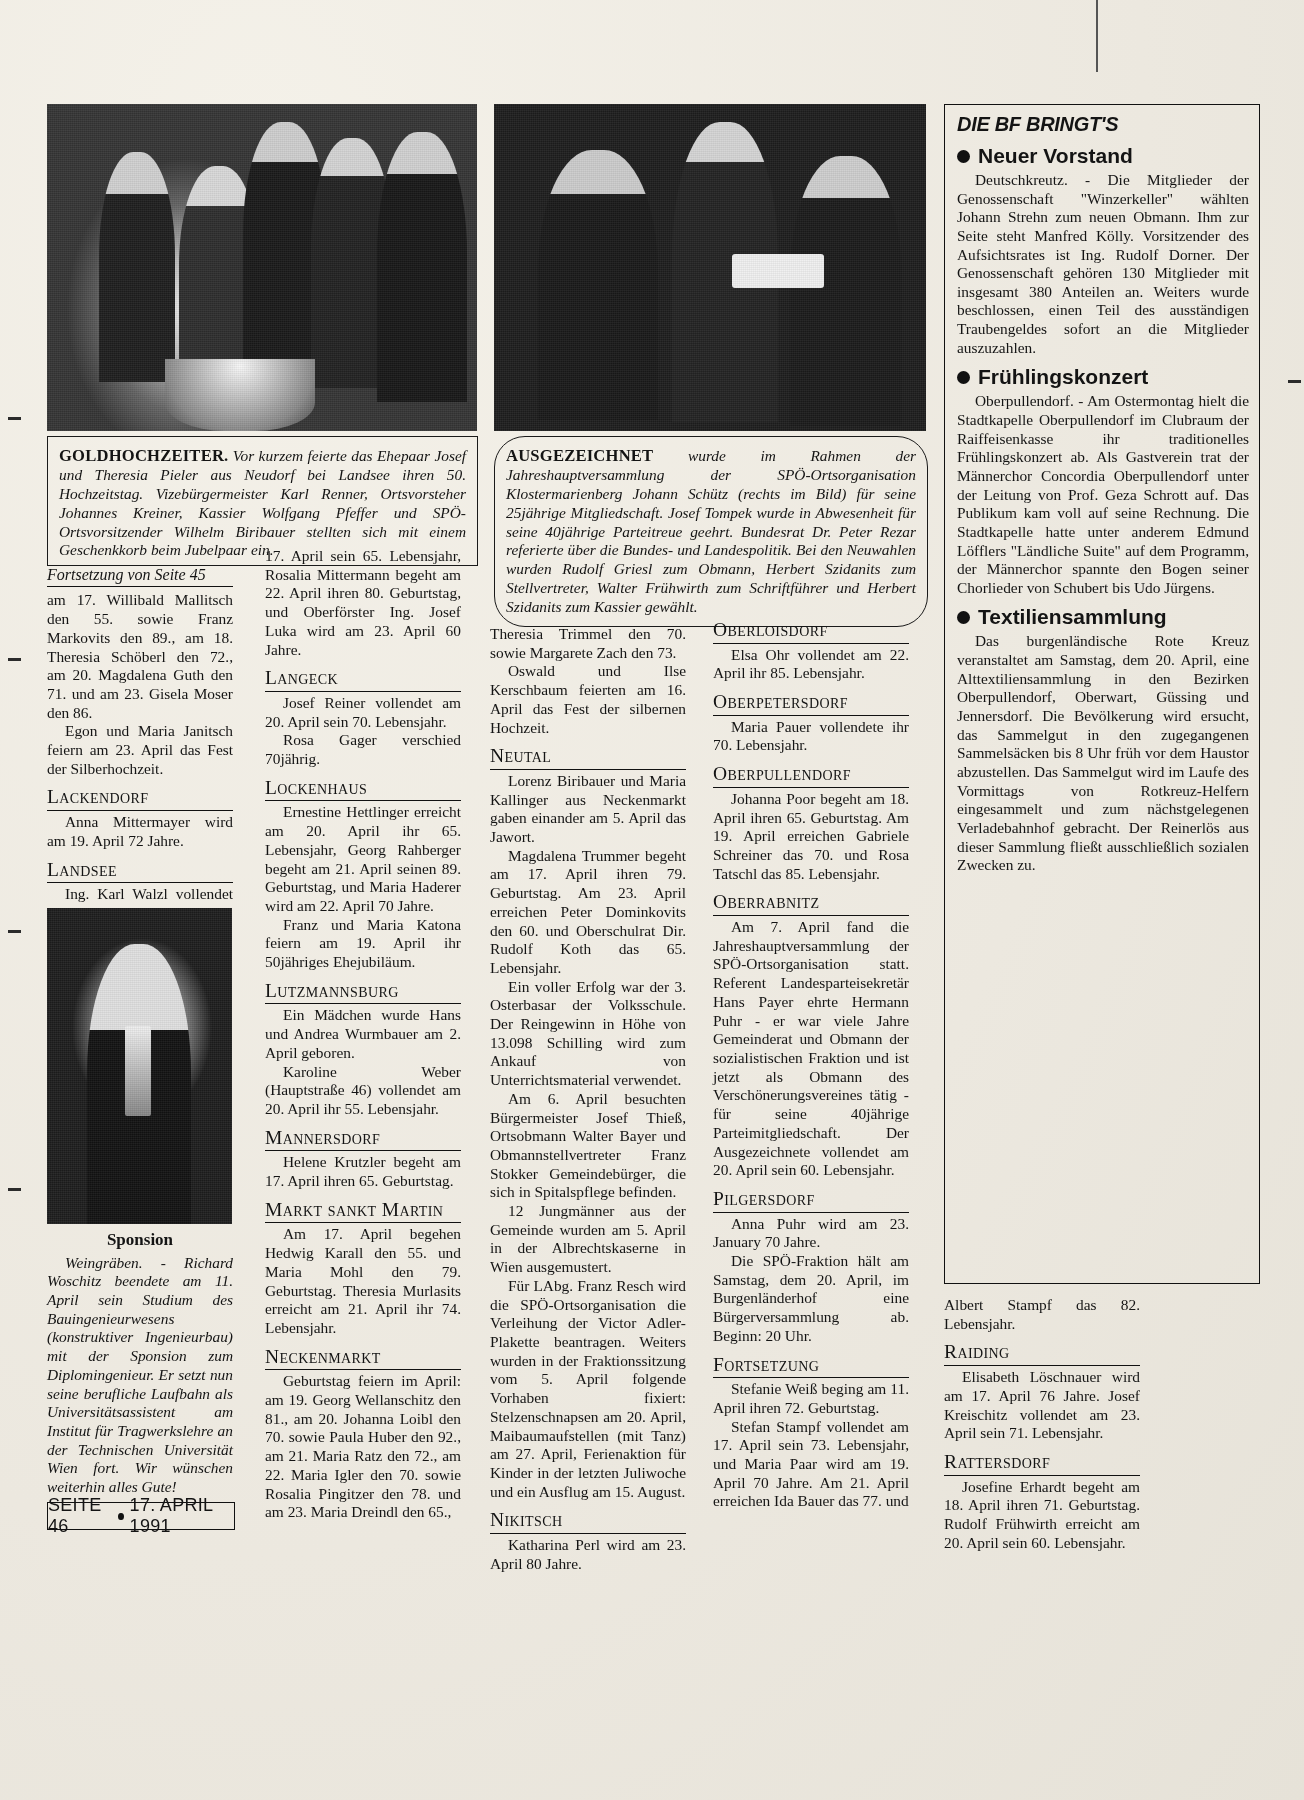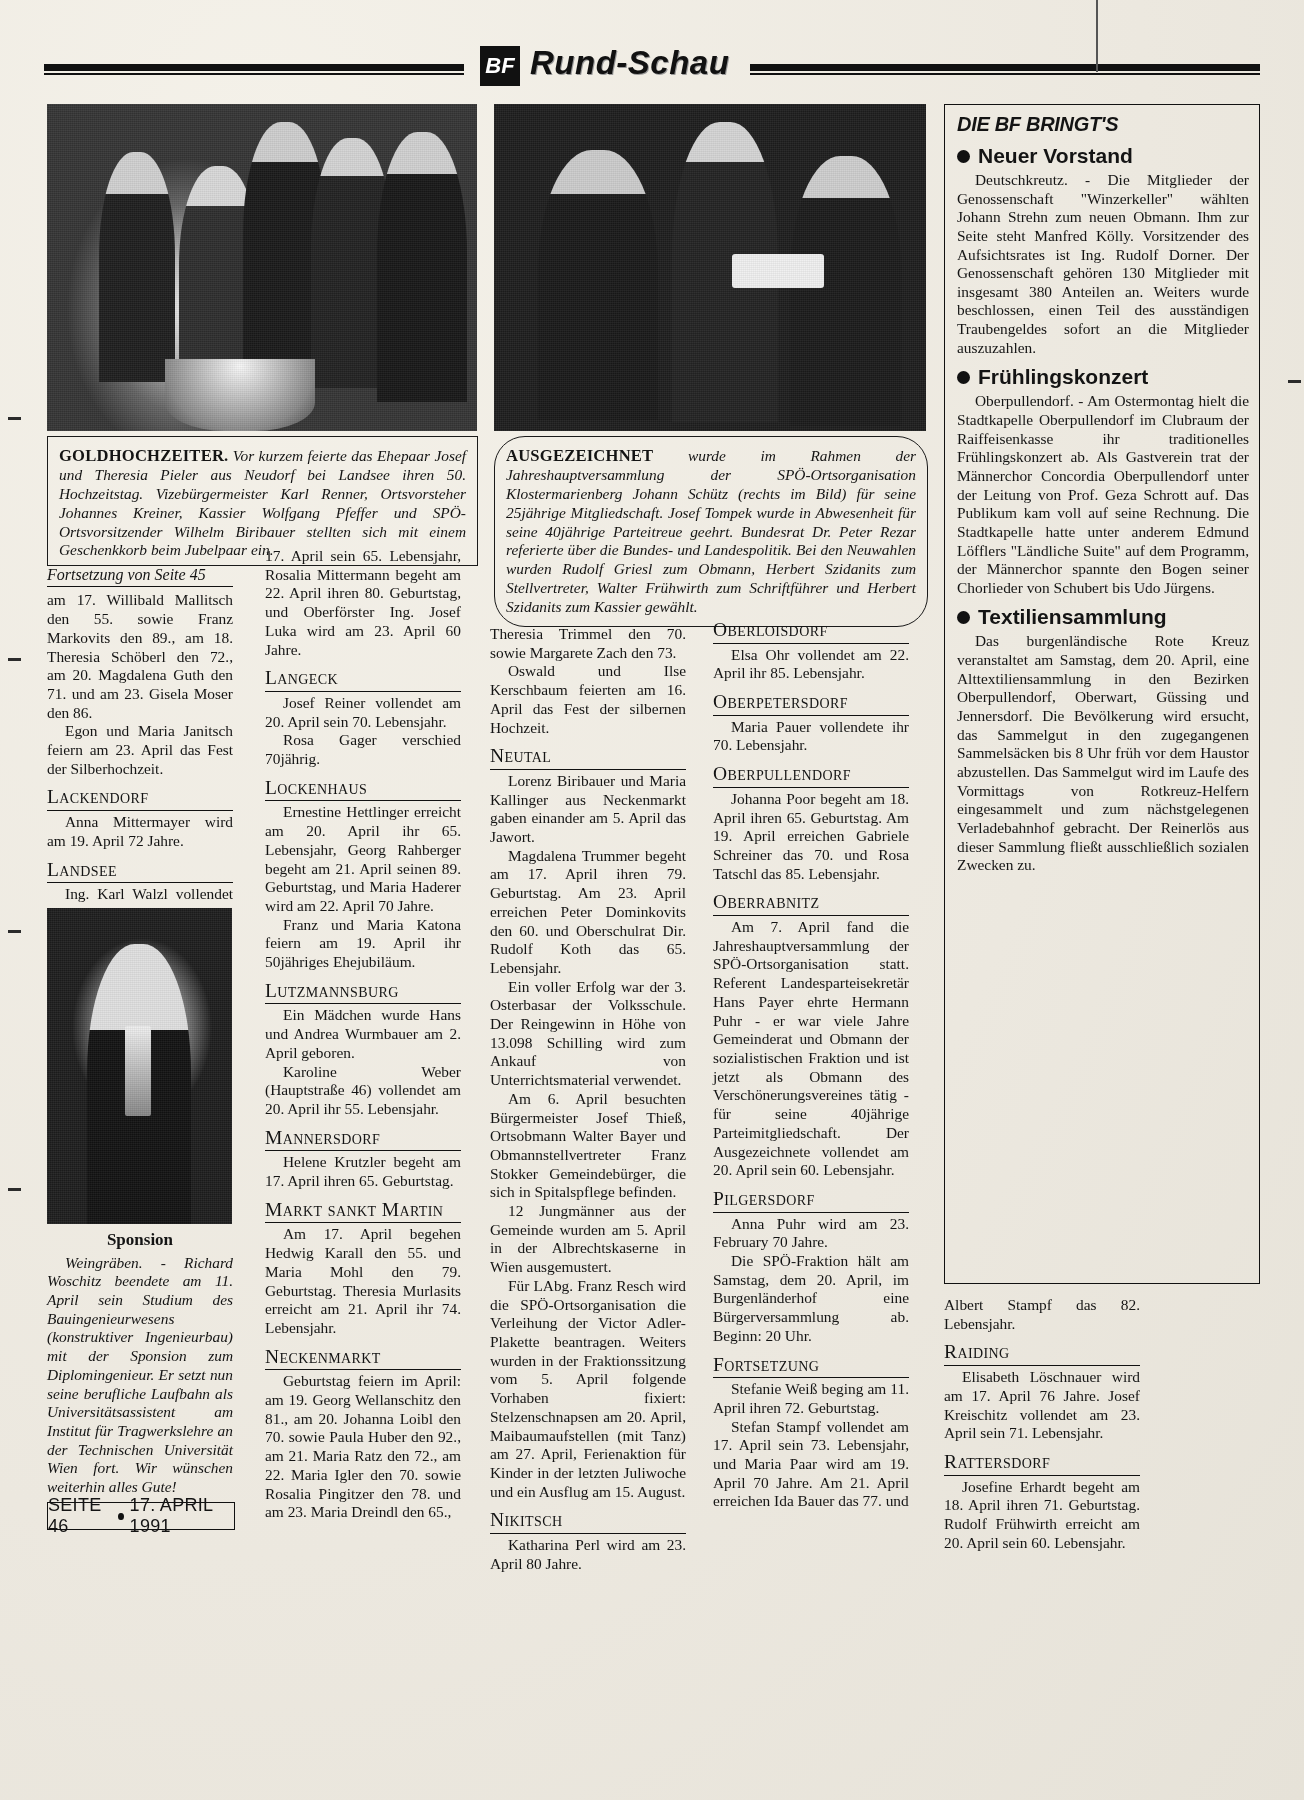--- a/index.html
+++ b/index.html
@@ -146,26 +146,20 @@
   }
   .dot{width:7px;height:7px;border-radius:50%;background:#111;display:inline-block;}
   .edge-mark{position:absolute;background:#3a3a3a;}
   .tick{position:absolute;width:13px;height:3px;background:#2b2b2b;}
 </style>
 </head>
 <body>
 
 <div class="page">
 
-  <div class="masthead">
-    <div class="rule-left"></div>
-    <div class="rule-right"></div>
-    <div class="logo-box">BF</div>
-    <div class="logo-text">Rund-Schau</div>
-  </div>
 
   <div class="tick" style="left:8px;top:417px;"></div>
   <div class="tick" style="left:8px;top:658px;"></div>
   <div class="tick" style="left:8px;top:930px;"></div>
   <div class="tick" style="left:8px;top:1188px;"></div>
   <div class="tick" style="left:1288px;top:380px;"></div>
   <div class="edge-mark" style="left:1096px;top:0;width:2px;height:72px;background:#555;"></div>
 
   <div class="photo" id="photo1">
     <div class="fig" style="left:52px;top:48px;width:76px;height:230px;background:linear-gradient(180deg,#cfc8b8 0 42px,#2b2825 42px);"></div>
@@ -254,21 +248,21 @@
   <div class="col" style="left:713px;top:618px;width:196px;">
     <span class="place" style="margin-top:0;">Oberloisdorf</span>
     <p>Elsa Ohr vollendet am 22. April ihr 85. Lebensjahr.</p>
     <span class="place">Oberpetersdorf</span>
     <p>Maria Pauer vollendete ihr 70. Lebensjahr.</p>
     <span class="place">Oberpullendorf</span>
     <p>Johanna Poor begeht am 18. April ihren 65. Geburtstag. Am 19. April erreichen Gabriele Schreiner das 70. und Rosa Tatschl das 85. Lebensjahr.</p>
     <span class="place">Oberrabnitz</span>
     <p>Am 7. April fand die Jahreshauptversammlung der SPÖ-Ortsorganisation statt. Referent Landesparteisekretär Hans Payer ehrte Hermann Puhr - er war viele Jahre Gemeinderat und Obmann der sozialistischen Fraktion und ist jetzt als Obmann des Verschönerungsvereines tätig - für seine 40jährige Parteimitgliedschaft. Der Ausgezeichnete vollendet am 20. April sein 60. Lebensjahr.</p>
     <span class="place">Pilgersdorf</span>
-    <p>Anna Puhr wird am 23. February 70 Jahre.</p>
+    <p>Anna Puhr wird am 23. January 70 Jahre.</p>
     <p>Die SPÖ-Fraktion hält am Samstag, dem 20. April, im Burgenländerhof eine Bürgerversammlung ab. Beginn: 20 Uhr.</p>
     <span class="place">Fortsetzung</span>
     <p>Stefanie Weiß beging am 11. April ihren 72. Geburtstag.</p>
     <p>Stefan Stampf vollendet am 17. April sein 73. Lebensjahr, und Maria Paar wird am 19. April 70 Jahre. Am 21. April erreichen Ida Bauer das 77. und</p>
   </div>
 
   <div class="bf-box">
     <div class="bf-title">DIE BF BRINGT'S</div>
 
     <div class="bf-head">

